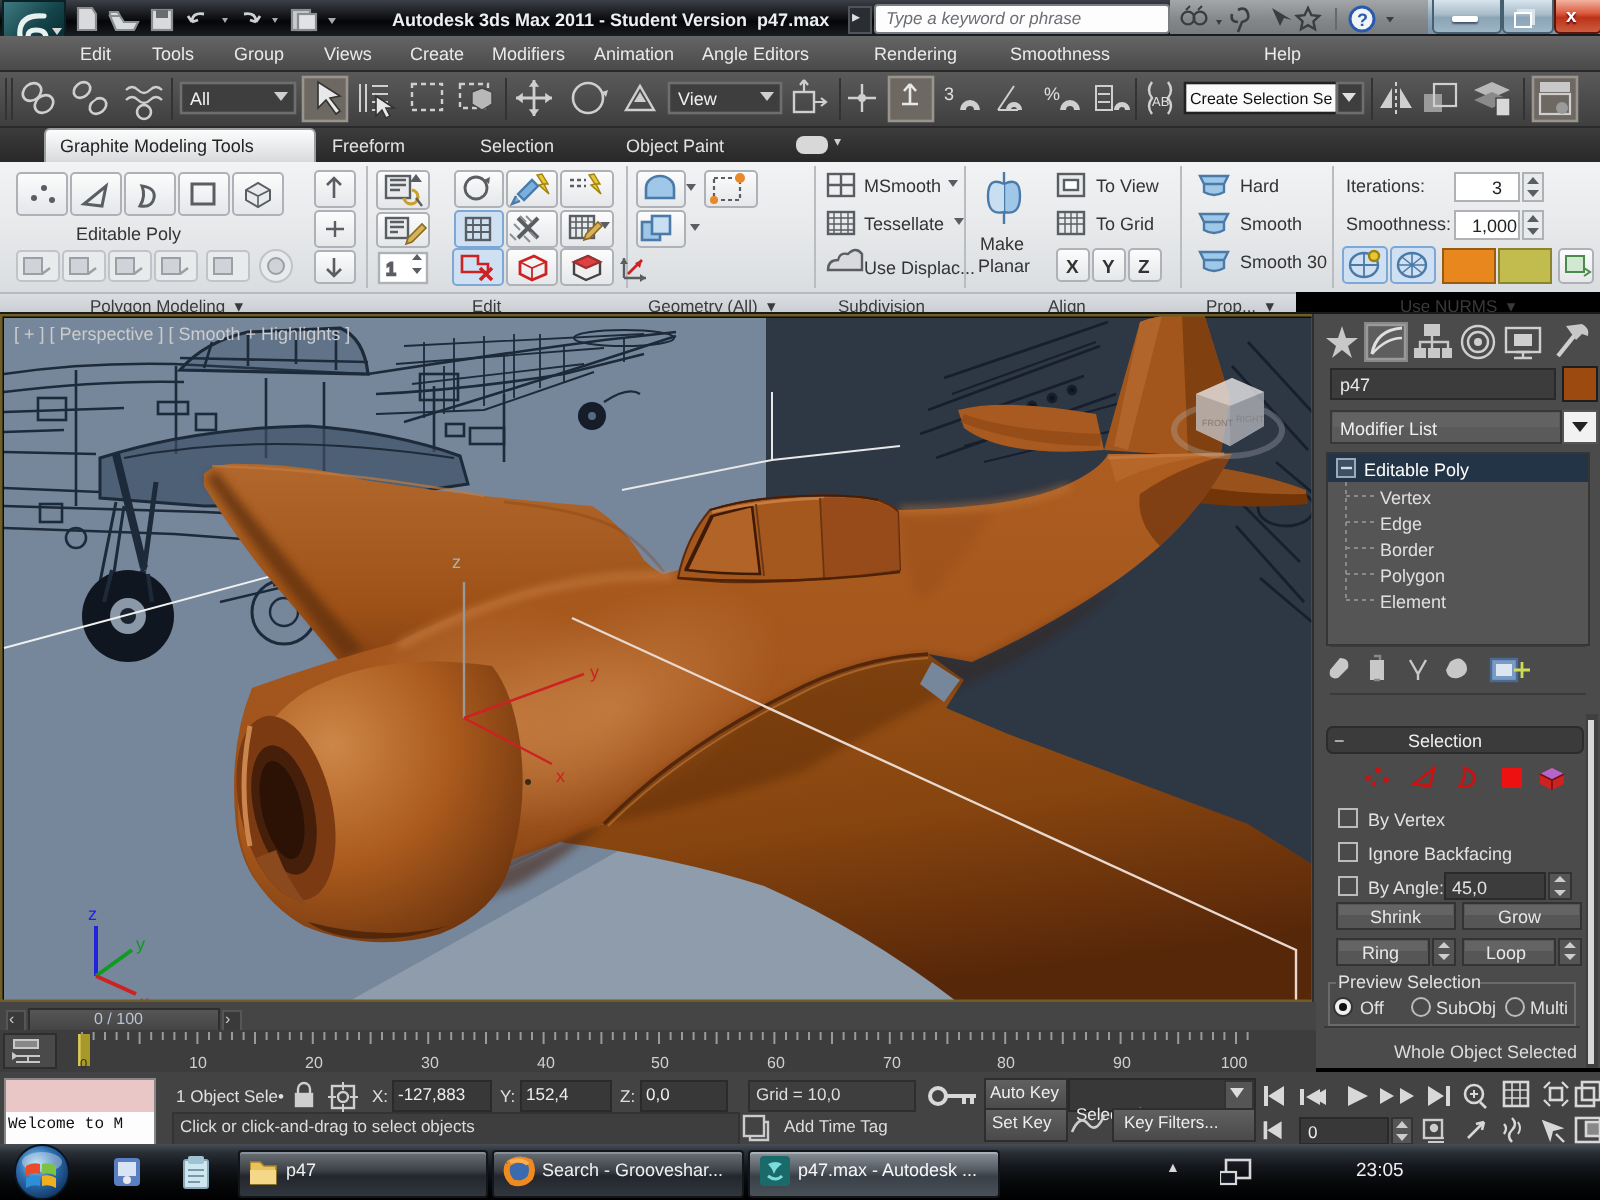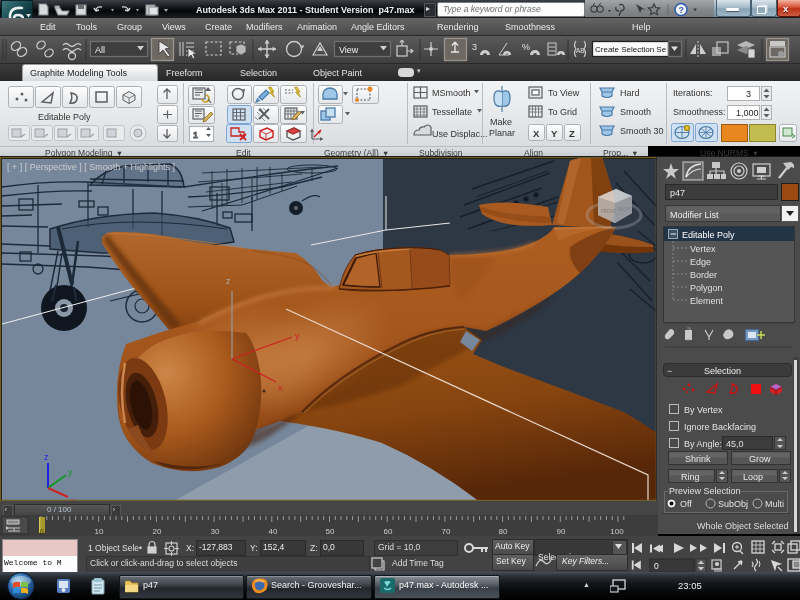--- a/index.html
+++ b/index.html
@@ -1030,21 +1030,21 @@
   <div class="abs" style="left:534px;top:3px;width:92px;height:15px;background:#383838;border:1px solid #2a2a2a;"></div>
   <div class="tx" style="left:538px;top:5px;font-size:8.5px;color:#eee;margin-top:11px;">Selected</div>
   <div class="abs" style="left:612px;top:4px;width:13px;height:13px;background:#555;border:1px solid #333;"></div>
   <svg class="abs" style="left:613px;top:6px" width="11" height="9">
       <path d="M2,2 l7,0 -3.5,5 Z" fill="#ddd"></path>
     </svg>
   <svg class="abs" style="left:534px;top:19px" width="20" height="14" xmlns="http://www.w3.org/2000/svg">
     <path d="M2,11 q4,-9 8,-4 q4,5 8,-4" fill="none" stroke="#ccc" stroke-width="1.3"></path>
   </svg>
   <div class="abs" style="left:556px;top:18px;width:70px;height:15px;background:linear-gradient(#606060,#4a4a4a);border:1px solid #2e2e2e;"></div>
-  <div class="tx" style="left:562px;top:20px;font-size:8.5px;color:#eee;font-style:italic;">Key Filters...</div>
+  <div class="tx" style="left:562px;top:20px;font-size:8.5px;color:#eee;">Key Filters...</div>
 
   <svg class="abs" style="left:630px;top:3px" width="170px" height="33" xmlns="http://www.w3.org/2000/svg">
     <g fill="#d8d8d8" stroke="none">
       <path d="M2,4 l2,0 0,10 -2,0 Z M12,4 l0,10 -8,-5 Z"></path>
       <path d="M20,5 l2,0 0,8 -2,0 Z M30,5 l0,8 -7,-4 Z M33,5 l0,8 -7,-4 Z" transform="translate(0,0.5)"></path>
       <path d="M44,4 l10,5 -10,5 Z"></path>
       <path d="M60,5 l7,4 -7,4 Z M70,5 l7,4 -7,4 Z"></path>
       <path d="M84,4 l8,5 -8,5 Z M93,4 l2,0 0,10 -2,0 Z"></path>
     </g>
     <g fill="#d8d8d8">

